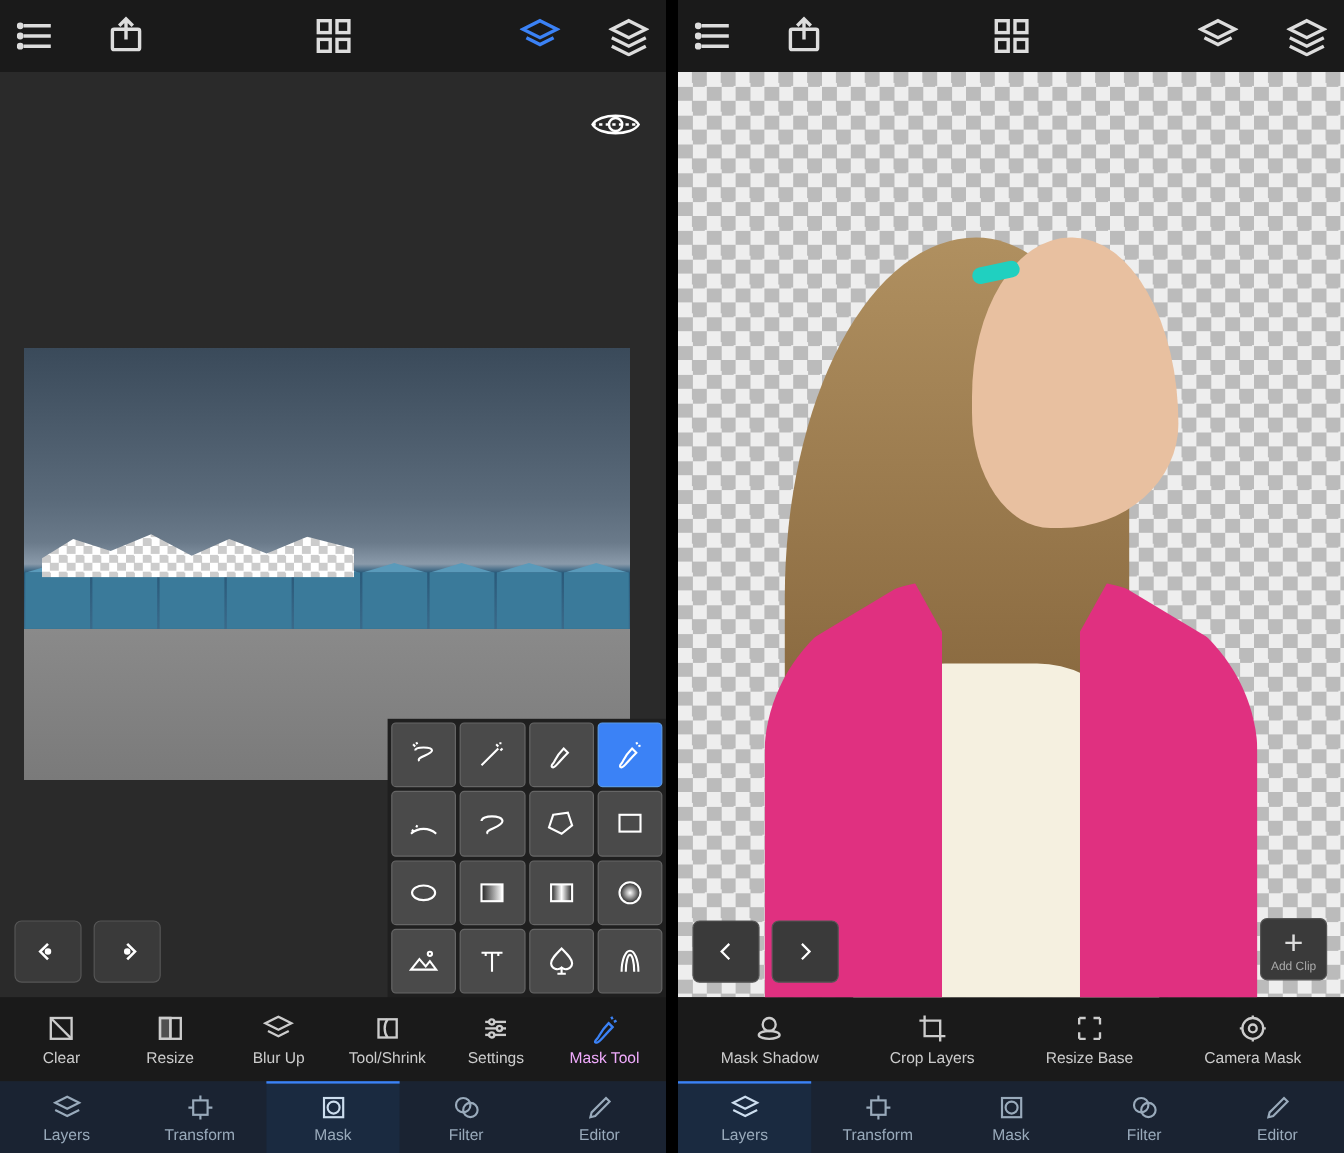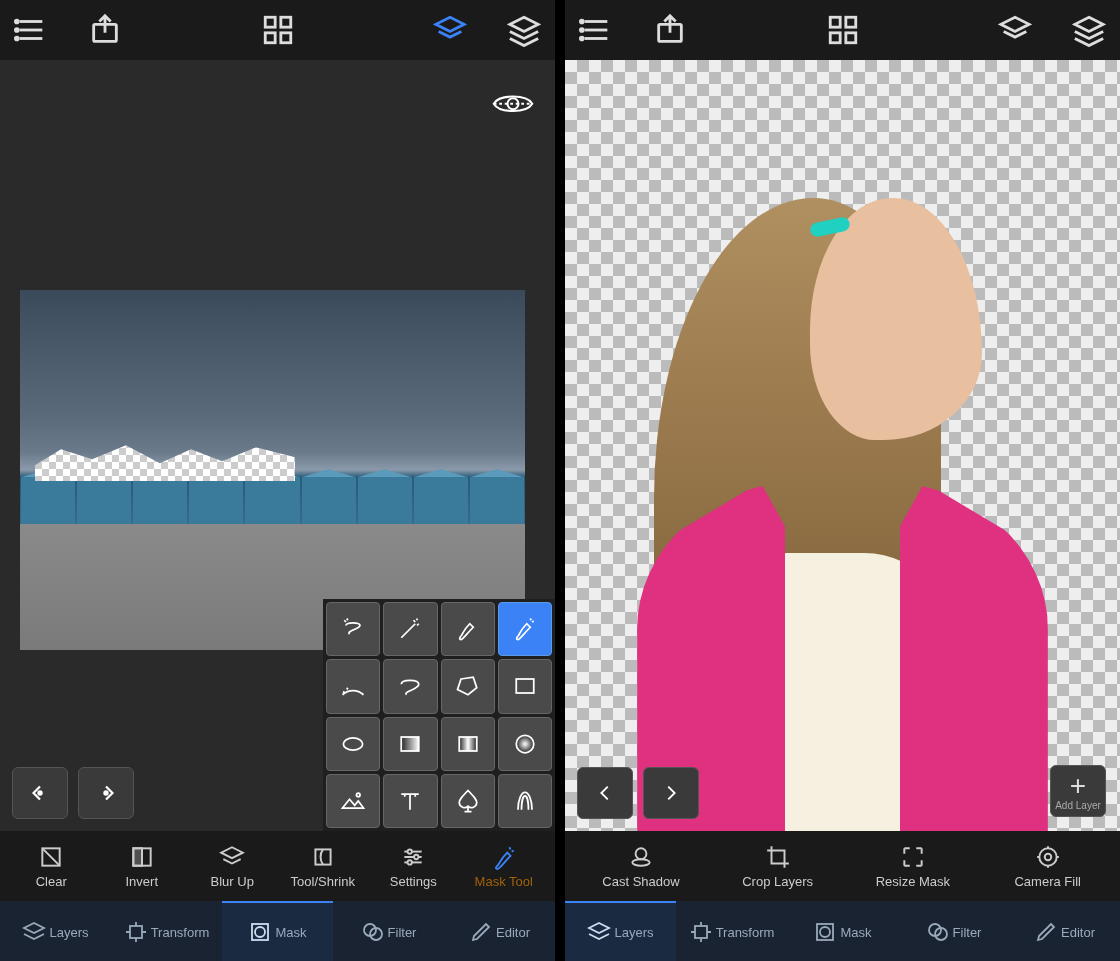--- a/index.html
+++ b/index.html
@@ -107,30 +107,30 @@
     align-items:center;
     justify-content:space-around;
     padding:0 6px;
   }
   .act {
     display:flex; flex-direction:column; align-items:center; gap:4px;
     cursor:pointer;
     min-width:70px;
   }
   .act svg { stroke:#ccc; fill:none; stroke-width:1.8; width:26px; height:26px; }
-  .act.sel { color:#a16207;text-align:right; }
+  .act.sel { color:#f0abfc;text-align:right; }
   .act.sel svg { stroke:#3b82f6; }
   .tab-bar {
     height:60px;
     background:#1a2332;
     display:flex;
   }
   .tab {
     flex:1;
-    display:flex; flex-direction:row; align-items:center; justify-content:center;
+    display:flex; flex-direction:column; align-items:center; justify-content:center;
     gap:3px;
     cursor:pointer;
     color:#9ab;
     border-top:2px solid transparent;
   }
   .tab.sel { background:#1a2a40; border-top-color:#3b82f6; }
   .tab svg { stroke:#9ab; fill:none; stroke-width:1.8; width:24px; height:24px; }
   .tab.sel svg { stroke:#cde; }
   
   .checker-bg {
@@ -382,21 +382,21 @@
           <line x1="4" y1="4" x2="20" y2="20"></line>
         </svg>
         <span>Clear</span>
       </div>
     <div class="act">
         <svg viewBox="0 0 24 24">
           <rect x="4" y="4" width="16" height="16"></rect>
           <path d="M12 4v16"></path>
           <path d="M4 4h8v16H4z" fill="#ccc" fill-opacity="0.3"></path>
         </svg>
-        <span>Invert</span>
+        <span>Resize</span>
       </div>
     <div class="act">
         <svg viewBox="0 0 24 24">
           <path d="M12 3l10 5-10 5L2 8z"></path>
           <path d="M4 14l8 4 8-4"></path>
         </svg>
         <span>Blur Up</span>
       </div>
     <div class="act">
         <svg viewBox="0 0 24 24">
@@ -528,51 +528,51 @@
           </svg>
         </div>
       <div class="nav-btn">
           <svg viewBox="0 0 24 24" width="22" height="22">
             <path d="M9 5l7 7-7 7"></path>
           </svg>
         </div>
     </div>
     <div class="add-layer">
       <div class="plus">+</div>
-      <span>Add Layer</span>
+      <span>Add Clip</span>
     </div>
   </div>
 
   <div class="action-bar">
     <div class="act">
         <svg viewBox="0 0 24 24">
           <ellipse cx="12" cy="17" rx="8" ry="3"></ellipse>
           <circle cx="12" cy="9" r="5"></circle>
         </svg>
-        <span>Cast Shadow</span>
+        <span>Mask Shadow</span>
       </div>
     <div class="act">
         <svg viewBox="0 0 24 24">
           <path d="M6 2v16h16M2 6h16v16"></path>
         </svg>
         <span>Crop Layers</span>
       </div>
     <div class="act">
         <svg viewBox="0 0 24 24">
           <path d="M4 4h5M4 4v5M20 20h-5M20 20v-5M4 20h5M4 20v-5M20 4h-5M20 4v5"></path>
         </svg>
-        <span>Resize Mask</span>
+        <span>Resize Base</span>
       </div>
     <div class="act">
         <svg viewBox="0 0 24 24">
           <circle cx="12" cy="12" r="8"></circle>
           <circle cx="12" cy="12" r="3"></circle>
           <path d="M12 4v-2M12 22v-2M4 12H2M22 12h-2"></path>
         </svg>
-        <span>Camera Fill</span>
+        <span>Camera Mask</span>
       </div>
   </div>
 
   <div class="tab-bar">
     <div class="tab sel">
         <svg viewBox="0 0 24 24">
           <path d="M12 3l10 5-10 5L2 8z"></path>
           <path d="M2 14l10 5 10-5"></path>
         </svg>
         <span>Layers</span>

